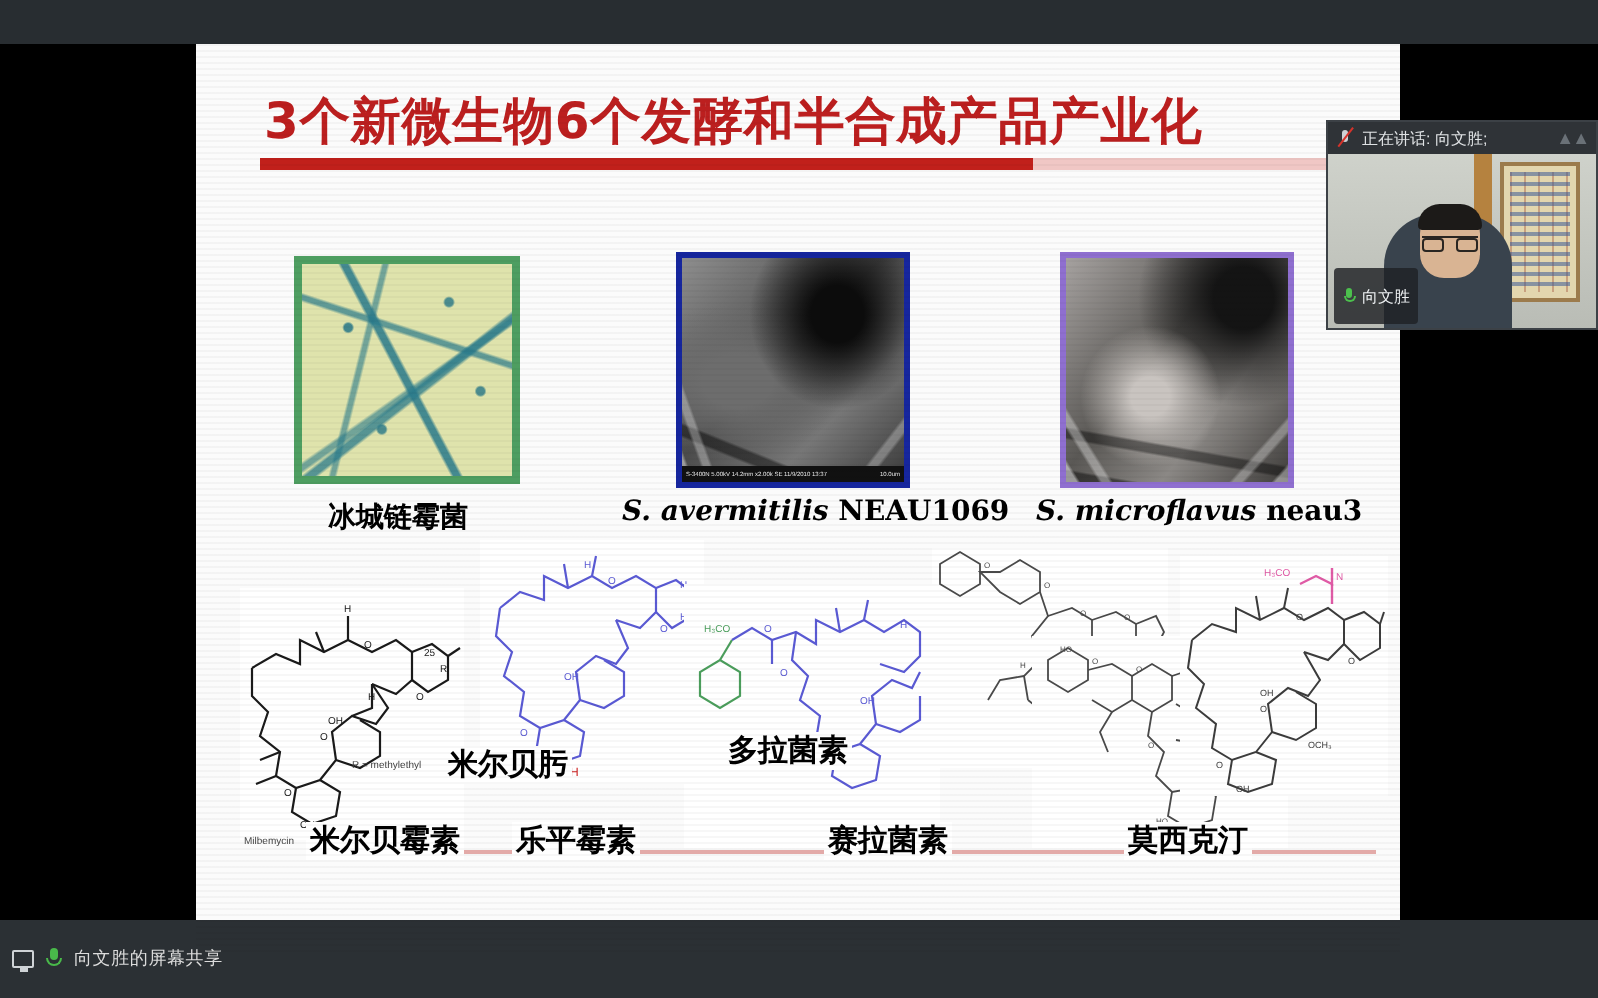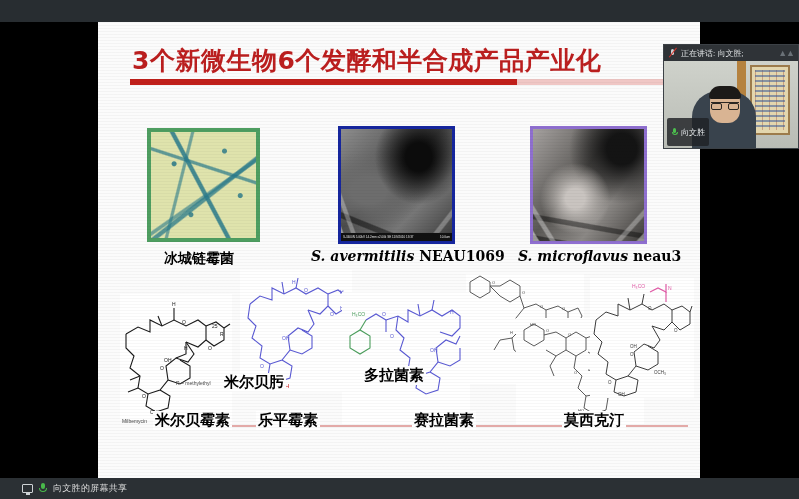--- a/index.html
+++ b/index.html
@@ -24,26 +24,26 @@
   
   .top-bar {
     position: absolute;
     left: 0; top: 0;
     width: 799px; height: 22px;
     background: #282d31;
   }
   .bottom-bar {
     position: absolute;
     left: 0; bottom: 0;
-    width: 799px; height: 21px;
+    width: 799px; height: 39px;
     background: #2b3034;
     display: flex;
     align-items: center;
     gap: 5px;
-    padding-left: 22px;
+    padding-left: 6px;
     box-sizing: border-box;
   }
   .share-text {
     color: #dcdcdc;
     font-size: 9px;
     letter-spacing: .3px;
     white-space: nowrap;
   }
   .monitor-icon {
     width: 11px; height: 9px;
@@ -250,21 +250,21 @@
     color: #444;
     font-family: "Liberation Sans", sans-serif;
     font-size: 5px;
     white-space: nowrap;
     z-index: 12;
   }
 
   
   .video-overlay {
     position: absolute;
-    left: 663px; top: 44px;
+    left: 663px; top: 60px;
     width: 136px; height: 105px;
     background: #17191b;
     border: 1px solid #3c4146;
     box-sizing: border-box;
     z-index: 60;
     overflow: hidden;
     text-align: center;
   }
   .vo-header {
     position: relative;

